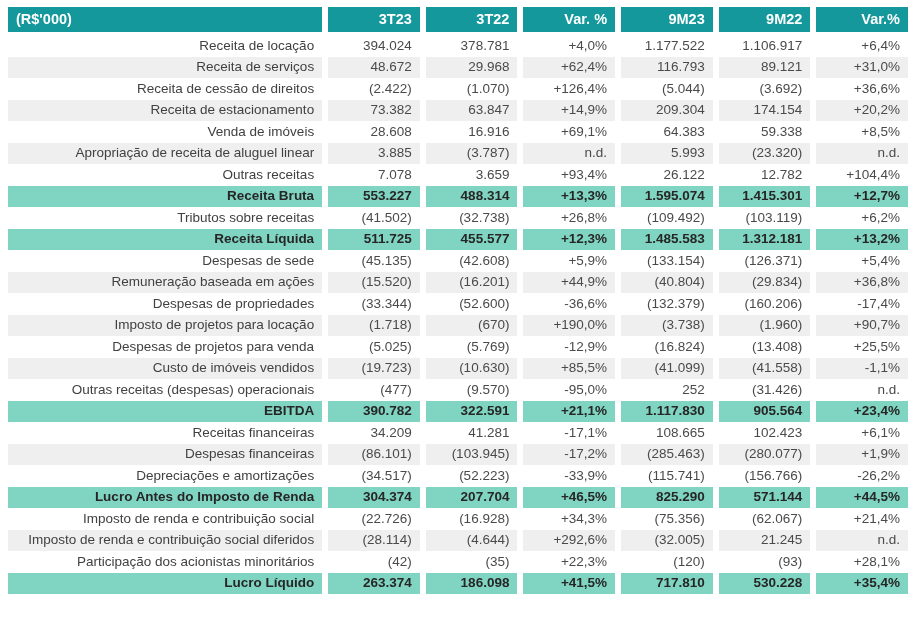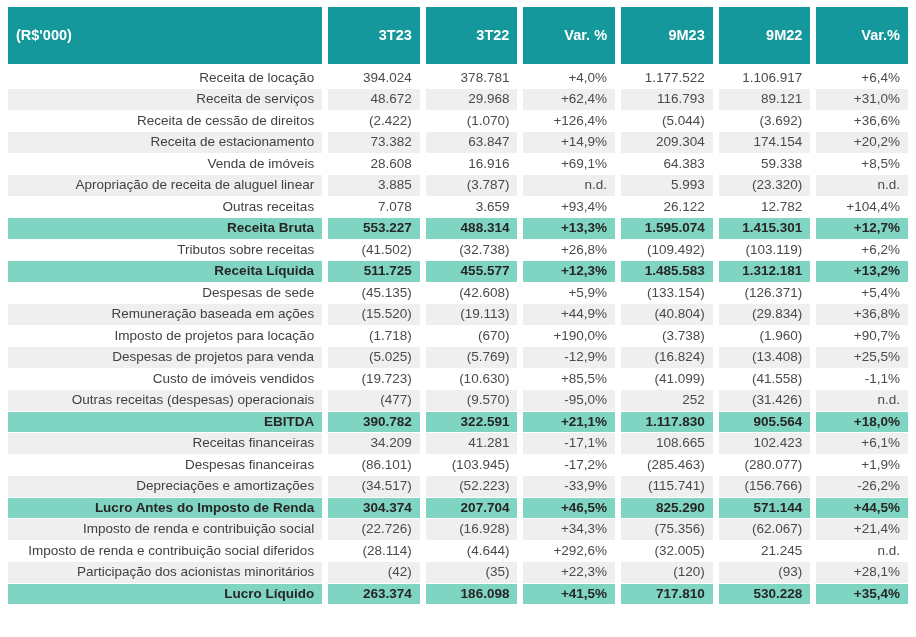--- a/index.html
+++ b/index.html
@@ -38,21 +38,21 @@
     line-height: 16.5px;
     color: var(--body-text);
     border-bottom: 1px solid var(--gap-color);
     overflow: hidden;
   }
   thead th {
     background: var(--header-bg);
     color: var(--header-text);
     font-weight: 700;
     font-size: 14.5px;
-    padding: 20px 8px;
+    padding: 4px 8px;
     border-bottom: 4px solid var(--gap-color);
   }
   th.label, td.label { text-align: left; }
   th.num, td.num {
     text-align: right;
     border-left: 6px solid var(--gap-color);
   }
   td.label { color: var(--label-text); text-align: right; }
 
   tbody tr:nth-child(even) td { background: var(--stripe-bg); }
@@ -183,25 +183,34 @@
           <td class="num">(45.135)</td>
           <td class="num">(42.608)</td>
           <td class="num">+5,9%</td>
           <td class="num">(133.154)</td>
           <td class="num">(126.371)</td>
           <td class="num">+5,4%</td>
         </tr>
         <tr>
           <td class="label">Remuneração baseada em ações</td>
           <td class="num">(15.520)</td>
-          <td class="num">(19.113)</td>
+          <td class="num">(16.201)</td>
           <td class="num">+44,9%</td>
           <td class="num">(40.804)</td>
           <td class="num">(29.834)</td>
           <td class="num">+36,8%</td>
+        </tr>
+        <tr>
+          <td class="label">Despesas de propriedades</td>
+          <td class="num">(33.344)</td>
+          <td class="num">(52.600)</td>
+          <td class="num">-36,6%</td>
+          <td class="num">(132.379)</td>
+          <td class="num">(160.206)</td>
+          <td class="num">-17,4%</td>
         </tr>
         <tr>
           <td class="label">Imposto de projetos para locação</td>
           <td class="num">(1.718)</td>
           <td class="num">(670)</td>
           <td class="num">+190,0%</td>
           <td class="num">(3.738)</td>
           <td class="num">(1.960)</td>
           <td class="num">+90,7%</td>
         </tr>
@@ -232,21 +241,21 @@
           <td class="num">(31.426)</td>
           <td class="num">n.d.</td>
         </tr>
         <tr class="hl">
           <td class="label">EBITDA</td>
           <td class="num">390.782</td>
           <td class="num">322.591</td>
           <td class="num">+21,1%</td>
           <td class="num">1.117.830</td>
           <td class="num">905.564</td>
-          <td class="num">+18,0%</td>
+          <td class="num">+23,4%</td>
         </tr>
         <tr>
           <td class="label">Receitas financeiras</td>
           <td class="num">34.209</td>
           <td class="num">41.281</td>
           <td class="num">-17,1%</td>
           <td class="num">108.665</td>
           <td class="num">102.423</td>
           <td class="num">+6,1%</td>
         </tr>

